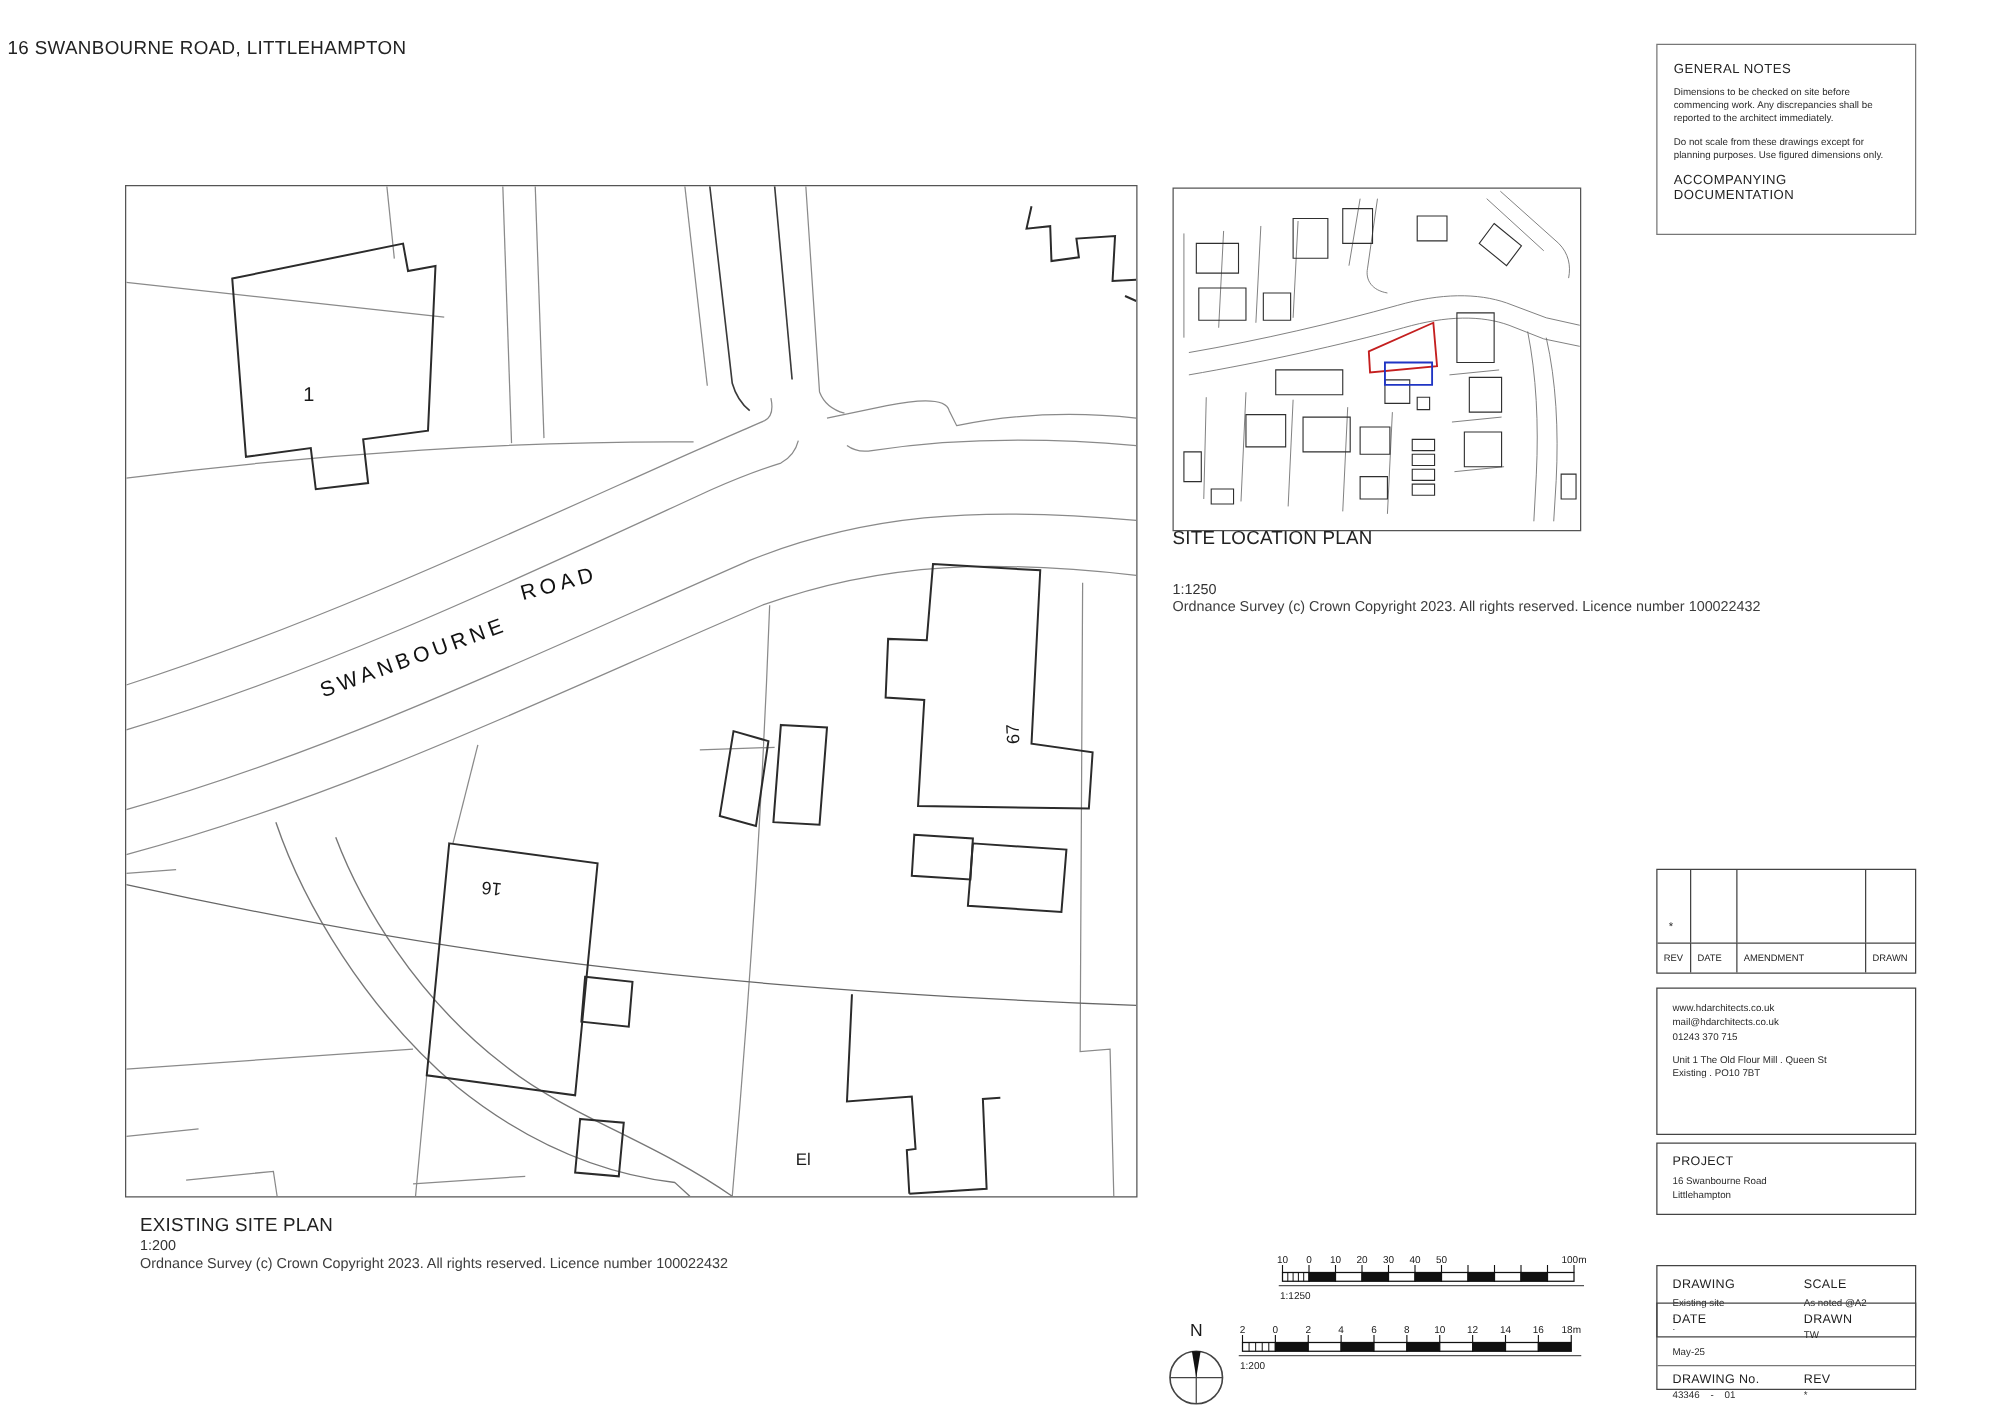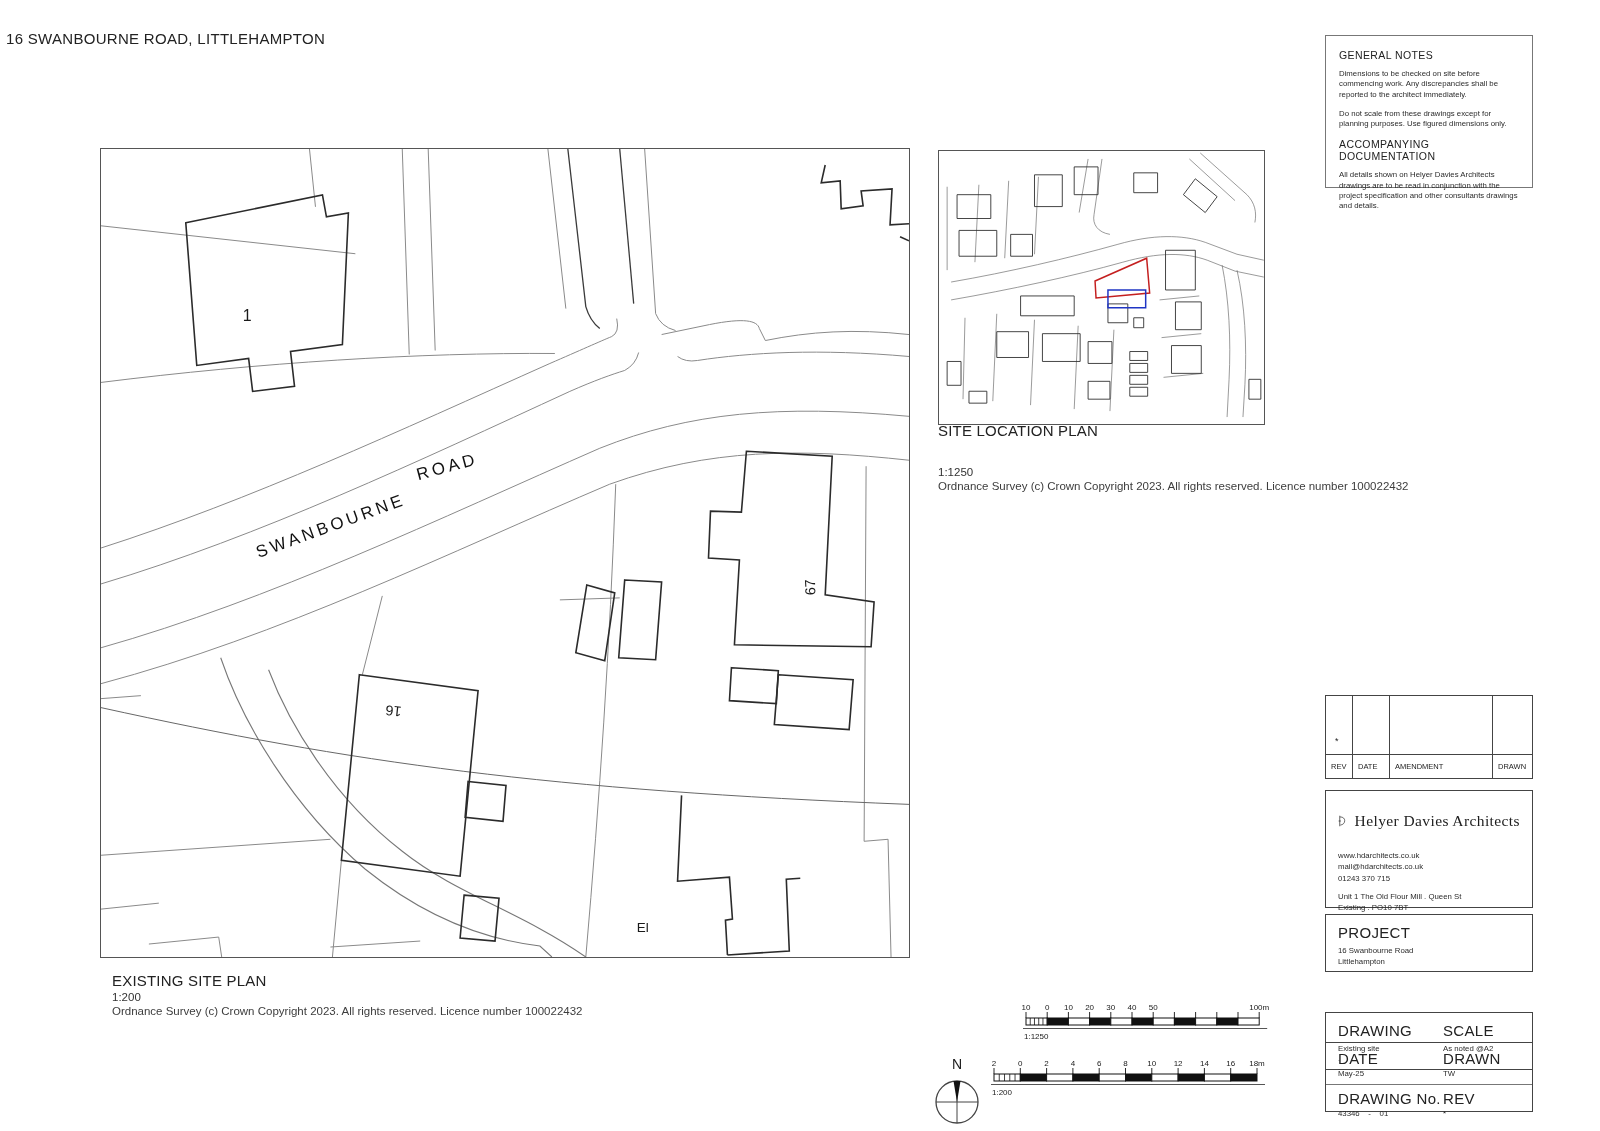--- a/index.html
+++ b/index.html
@@ -29,21 +29,21 @@
   .rev-star { position:absolute; left:9px; bottom:8px; font-size:9px; }
 
   
   .arch-box { left:1325px; top:790px; width:208px; height:118px; border:1px solid #444; padding:10px 12px; }
   .arch-row { display:flex; align-items:center; gap:9px; margin-bottom:9px; }
   .arch-name { font-family:"Liberation Serif", serif; font-size:15.5px; color:#1d1d1d; letter-spacing:.4px; white-space:nowrap; }
   .arch-line { font-size:7.8px; color:#2b2b2b; line-height:1.45; }
   .arch-addr { margin-top:7px; }
 
   .tb-box { left:1325px; border:1px solid #444; width:208px; padding:9px 12px; }
-  .tb-h  { font-size:15px; letter-spacing:.3px; color:#222; font-weight:500; }
+  .tb-h  { font-size:10px; letter-spacing:.3px; color:#222; font-weight:500; }
   .tb-v  { font-size:7.8px; color:#2b2b2b; margin-top:5px; }
   .project-box { top:914px; height:58px; }
   .drawing-box { top:1012px; height:58px; }
   .meta-box    { top:1042px; height:70px; padding:7px 12px; }
   .two-col { display:flex; }
   .two-col .col1 { width:105px; }
   .meta-div { border-top:1px solid #777; margin:6px -12px 5px -12px; }
 
   .scalebar { position:absolute; }
   .north { left:928px; top:1056px; }
@@ -189,44 +189,36 @@
 
 <div class="abs cap-title" style="left:938px; top:422px;">SITE LOCATION PLAN</div>
 <div class="abs cap-sub" style="left:938px; top:466px;">1:1250</div>
 <div class="abs cap-copy" style="left:938px; top:480px;">Ordnance Survey (c) Crown Copyright 2023. All rights reserved. Licence number 100022432</div>
 
 <div class="abs notes-box">
   <div class="notes-h">GENERAL NOTES</div>
   <div class="notes-p">Dimensions to be checked on site before commencing work. Any discrepancies shall be reported to the architect immediately.</div>
   <div class="notes-p">Do not scale from these drawings except for planning purposes. Use figured dimensions only.</div>
   <div class="notes-h">ACCOMPANYING DOCUMENTATION</div>
-  <div class="notes-p">All details shown on Helyer Davies Architects drawings are to be read in conjunction with the project specification and other consultants drawings and details.</div>
 </div>
 
 <div class="abs rev-table">
   <div class="rev-cell">
       <span class="rev-star">*</span>
     </div>
   <div class="rev-cell"></div>
   <div class="rev-cell"></div>
   <div class="rev-cell"></div>
   <div class="rev-cell rev-head">REV</div>
   <div class="rev-cell rev-head">DATE</div>
   <div class="rev-cell rev-head">AMENDMENT</div>
   <div class="rev-cell rev-head">DRAWN</div>
 </div>
 
 <div class="abs arch-box">
-  <div class="arch-row">
-    <svg width="26" height="40" viewBox="0 0 26 40">
-      <path d="M 6 2 L 6 38" stroke="#1d1d1d" stroke-width="2.4" fill="none"></path>
-      <path d="M 2 20 L 10 20 M 7 6 C 18 6 23 12 23 19 C 23 27 17 33 8 34" stroke="#1d1d1d" stroke-width="2.2" fill="none"></path>
-    </svg>
-    <span class="arch-name">Helyer Davies Architects</span>
-  </div>
   <div class="arch-line">www.hdarchitects.co.uk</div>
   <div class="arch-line">mail@hdarchitects.co.uk</div>
   <div class="arch-line">01243 370 715</div>
   <div class="arch-line arch-addr">Unit 1 The Old Flour Mill . Queen St</div>
   <div class="arch-line">Existing . PO10 7BT</div>
 </div>
 
 <div class="abs tb-box project-box">
   <div class="tb-h">PROJECT</div>
   <div class="tb-v">16 Swanbourne Road</div>
@@ -245,21 +237,21 @@
       <div class="tb-h">SCALE</div>
       <div class="tb-v">As noted @A2</div>
     </div>
   </div>
 </div>
 
 <div class="abs tb-box meta-box">
   <div class="two-col">
     <div class="col1">
       <div class="tb-h">DATE</div>
-      <div class="tb-v" style="margin-top:2px;">May-25</div>
+      <div class="tb-v" style="margin-top:16px;">May-25</div>
     </div>
     <div>
       <div class="tb-h">DRAWN</div>
       <div class="tb-v" style="margin-top:2px;">TW</div>
     </div>
   </div>
   <div class="meta-div"></div>
   <div class="two-col">
     <div class="col1">
       <div class="tb-h">DRAWING No.</div>

